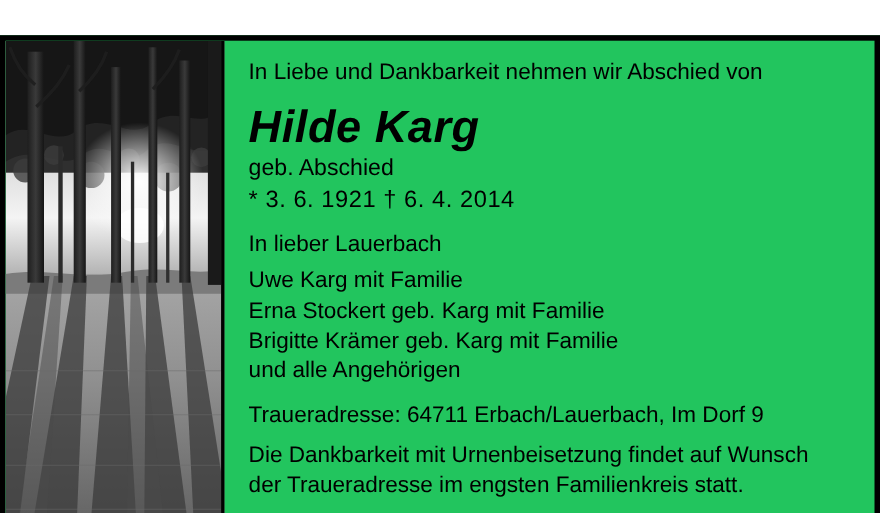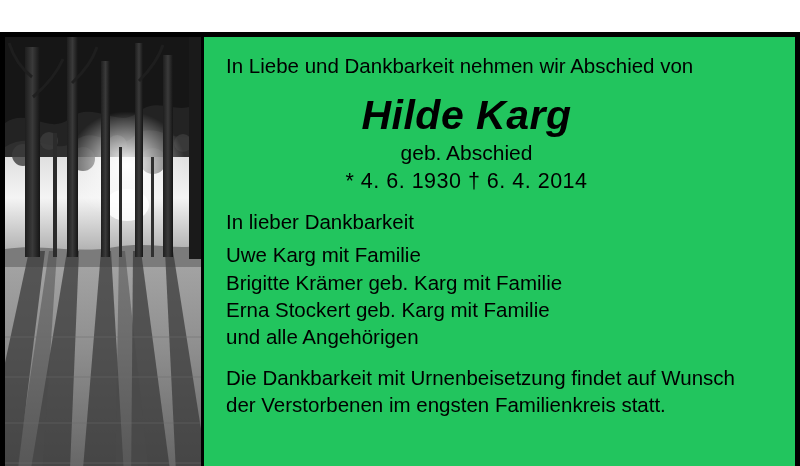--- a/index.html
+++ b/index.html
@@ -45,21 +45,21 @@
     display: flex;
     flex-direction: column;
   }
   .intro-line {
     font-size: 20.5px;
     line-height: 1.25;
     margin-bottom: 10px;
     white-space: nowrap;
   }
   .name-block {
-    text-align: center;
+    text-align: left;
     padding-right: 70px;
   }
   .deceased-name {
     font-size: 41px;
     font-weight: bold;
     font-style: italic;
     letter-spacing: 0.5px;
     line-height: 1.1;
     margin: 4px 0 2px 0;
   }
@@ -198,39 +198,40 @@
     </svg>
   </div>
 
   <div class="text-panel">
 
     <div class="intro-line">In Liebe und Dankbarkeit nehmen wir Abschied von</div>
 
     <div class="name-block">
       <div class="deceased-name">Hilde Karg</div>
       <div class="maiden-name">geb. Abschied</div>
-      <div class="dates">* 4. 6. 1930    † 6. 4. 2014</div>
+      <div class="dates">* 3. 6. 1921    † 6. 4. 2014</div>
     </div>
 
-    <div class="memory-line">In lieber Dankbarkeit</div>
+    <div class="memory-line">In lieber Lauerbach</div>
 
     <ul class="family-list">
       <li>
         <span class="b">Uwe Karg mit Familie</span><span class="n"></span><span class="b"></span>
       </li>
       <li>
+        <span class="b">Erna Stockert</span><span class="n"> geb. Karg </span><span class="b">mit Familie</span>
+      </li>
+      <li>
         <span class="b">Brigitte Krämer</span><span class="n"> geb. Karg </span><span class="b">mit Familie</span>
       </li>
       <li>
-        <span class="b">Erna Stockert</span><span class="n"> geb. Karg </span><span class="b">mit Familie</span>
-      </li>
-      <li>
         <span class="b">und alle Angehörigen</span><span class="n"></span><span class="b"></span>
       </li>
     </ul>
 
     <div class="closing">
+      <p class="address">Traueradresse: 64711 Erbach/Lauerbach, Im Dorf 9</p>
       <p>Die Dankbarkeit mit Urnenbeisetzung findet auf Wunsch</p>
-      <p>der Verstorbenen im engsten Familienkreis statt.</p>
+      <p>der Traueradresse im engsten Familienkreis statt.</p>
     </div>
 
   </div>
 </div>
 
 </body></html>

